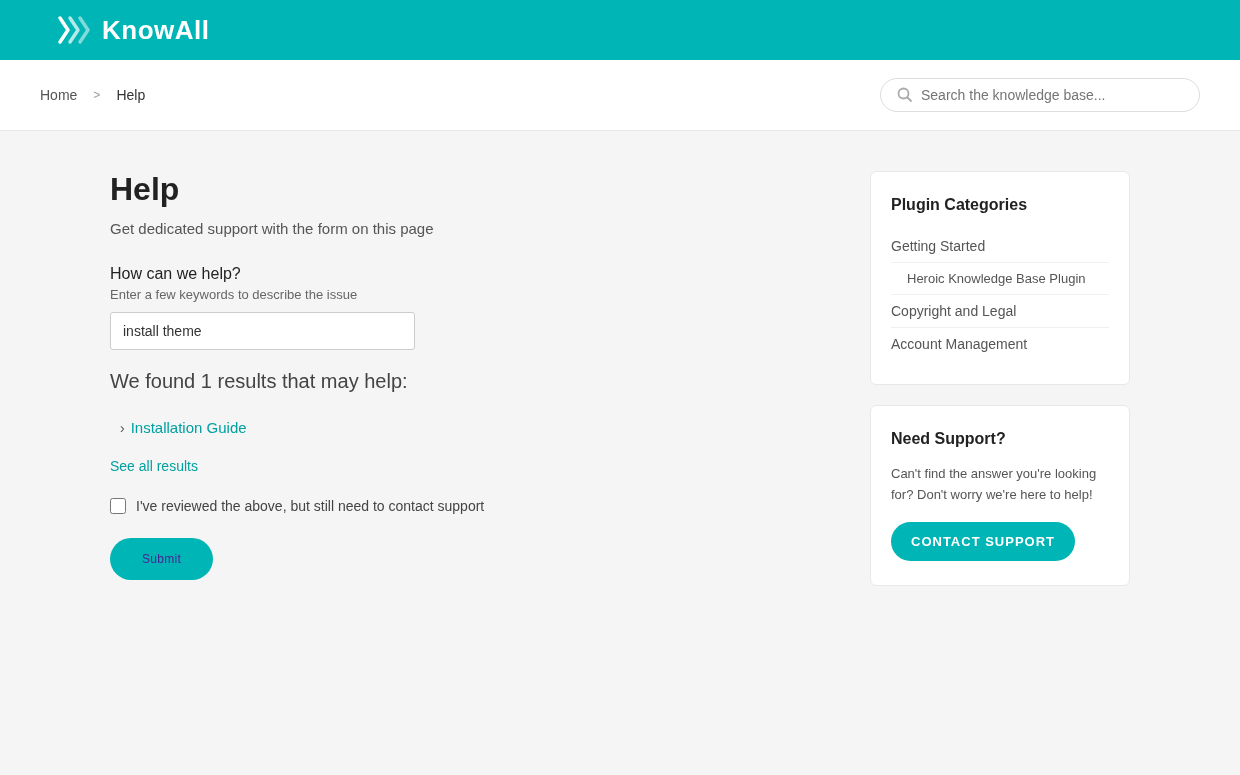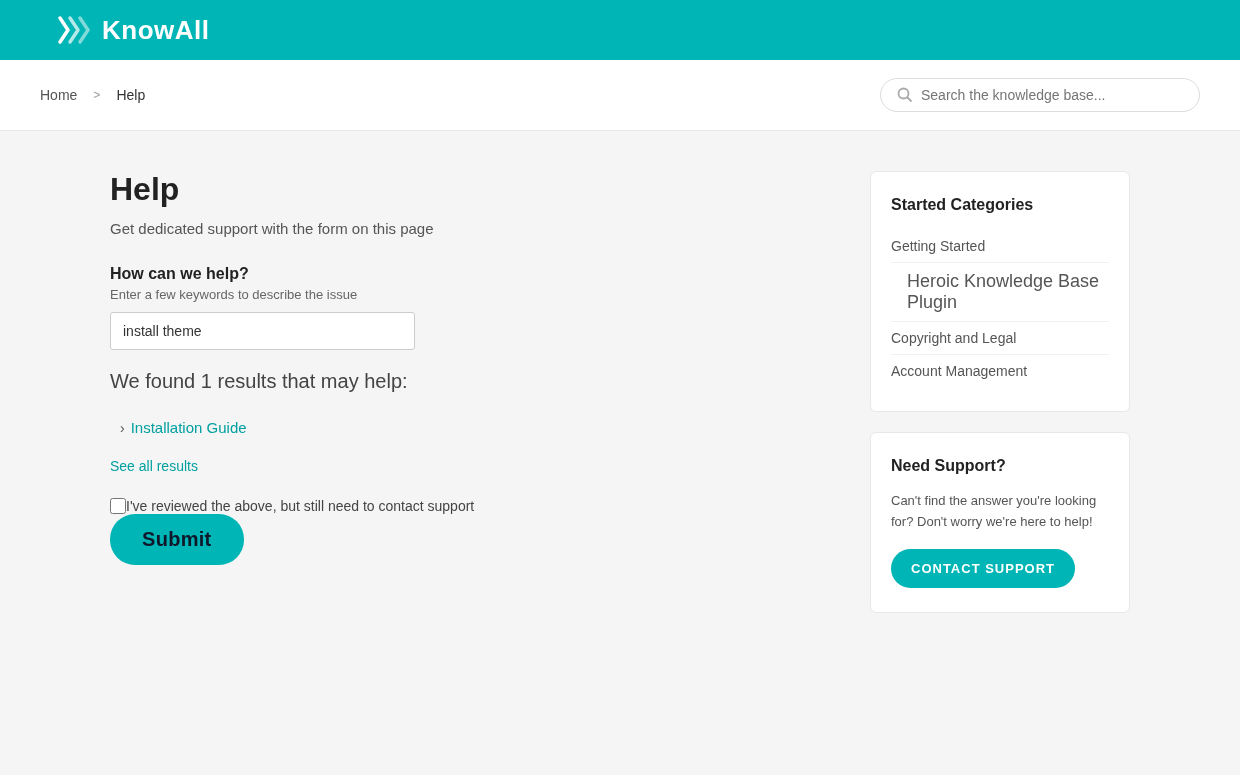--- a/index.html
+++ b/index.html
@@ -100,21 +100,21 @@
       margin-bottom: 12px;
     }
     .page-subtitle {
       font-size: 15px;
       color: #555;
       margin-bottom: 28px;
     }
 
     .form-label {
       font-size: 16px;
-      font-weight: 700;
+      font-weight: 400;
       color: #222;
       margin-bottom: 4px;
     }
     .form-hint {
       font-size: 13px;
       color: #666;
       margin-bottom: 10px;
     }
     .keyword-input {
       width: 305px;
@@ -163,39 +163,41 @@
     .still-need {
       font-size: 16px;
       font-weight: 600;
       color: #222;
       margin-bottom: 14px;
     }
 
     .checkbox-row {
       display: flex;
       align-items: center;
+      gap: 10px;
+      margin-bottom: 24px;
     }
     .checkbox-row input[type="checkbox"] {
       width: 16px;
       height: 16px;
       cursor: pointer;
     }
     .checkbox-label {
       font-size: 14px;
       color: #444;
     }
 
     .submit-btn {
       background: #00b5b5;
-      color: #0f172a;
+      color: #4c1d95;
       border: none;
       border-radius: 25px;
       padding: 14px 32px;
-      font-size: 20px;
-      font-weight: 700;
+      font-size: 12px;
+      font-weight: 400;
       cursor: pointer;
       letter-spacing: 0.3px;
     }
 
     
     .sidebar {
       width: 260px;
       flex-shrink: 0;
       display: flex;
       flex-direction: column;
@@ -224,21 +226,21 @@
       border-bottom: 1px solid #f0f0f0;
       text-decoration: none;
       display: block;
     }
     .category-item:last-child {
       border-bottom: none;
     }
 
     .category-sub {
       padding: 8px 0 8px 16px;
-      font-size: 18px;
+      font-size: 13px;
       color: #555;
       border-bottom: 1px solid #f0f0f0;
       display: block;
       text-decoration: none;
     }
 
     .need-support-desc {
       font-size: 13px;
       color: #555;
       line-height: 1.6;
@@ -311,21 +313,21 @@
       <input type="checkbox" id="contact-checkbox" style="">
       <label for="contact-checkbox" class="checkbox-label">I've reviewed the above, but still need to contact support</label>
     </div>
 
     <button class="submit-btn">Submit</button>
   </div>
 
   <aside class="sidebar">
 
     <div class="sidebar-card">
-      <p class="sidebar-card-title">Started Categories</p>
+      <p class="sidebar-card-title">Plugin Categories</p>
       <a href="#" class="category-item">Getting Started</a>
       <a href="#" class="category-sub">Heroic Knowledge Base Plugin</a>
       <a href="#" class="category-item">Copyright and Legal</a>
       <a href="#" class="category-item">Account Management</a>
     </div>
 
     <div class="sidebar-card">
       <p class="sidebar-card-title">Need Support?</p>
       <p class="need-support-desc">Can't find the answer you're looking for? Don't worry we're here to help!</p>
       <button class="contact-btn">CONTACT SUPPORT</button>

